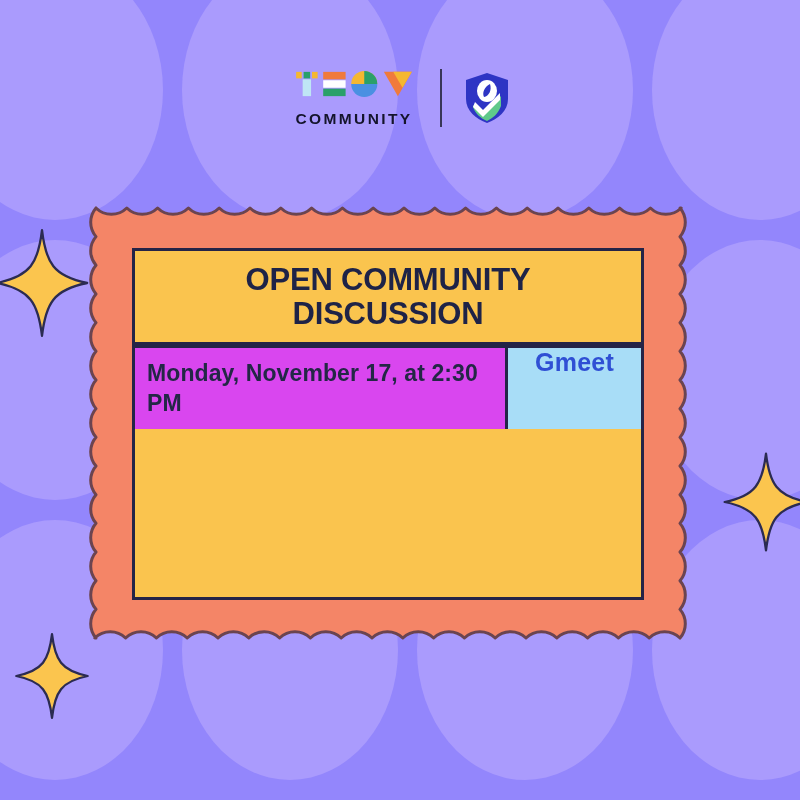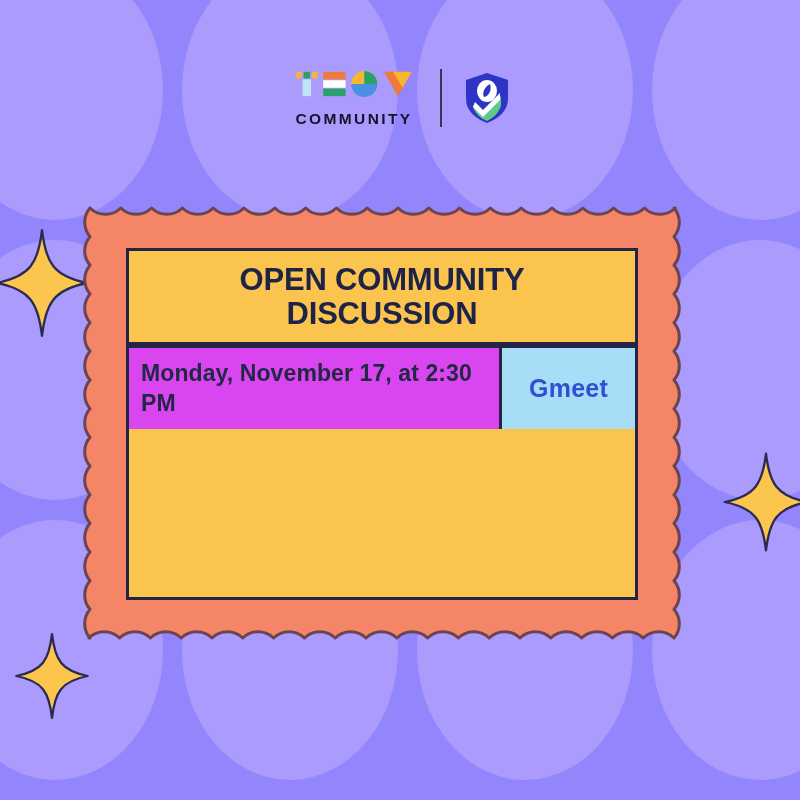--- a/index.html
+++ b/index.html
@@ -31,21 +31,21 @@
     font-family:"Liberation Sans", sans-serif;line-height:1;
   }
   #logo-divider{width:2px;height:58px;background:#2b2b45;opacity:.9;}
   #springverify-logo{display:flex;align-items:center;gap:10px;}
   #springverify-wordmark{
     font-size:30px;color:#2e35c4;letter-spacing:-.3px;
     font-family:"Liberation Sans", sans-serif;line-height:1;white-space:nowrap;
   }
   #springverify-wordmark .sv-bold{font-weight:bold;}
   
-  #stamp{position:absolute;left:68px;top:186px;width:628px;height:474px;}
+  #stamp{position:absolute;left:74px;top:186px;width:628px;height:474px;}
   #stamp-shape{position:absolute;inset:0;}
   
   #stamp-content{
     position:absolute;left:58px;top:62px;width:512px;height:352px;
     border:3px solid #242447;box-sizing:border-box;
     display:flex;flex-direction:column;background:#fac44e;
   }
   #panel-kicker{
     flex:0 0 94px;background:#fac44e;
     border-bottom:3px solid #242447;
@@ -74,21 +74,21 @@
     display:flex;align-items:center;
     padding:0 0 0 12px;box-sizing:border-box;justify-content:flex-end;
   }
   #panel-datetime-text{
     font-size:23px;font-weight:bold;color:#232746;line-height:1.3;
     letter-spacing:.1px;font-family:"Liberation Sans", sans-serif;
   }
   #panel-link{
     flex:0 0 136px;background:#a8ddf7;
     border-left:3px solid #242447;
-    display:flex;align-items:center;justify-content:center;
+    display:flex;align-items:flex-start;justify-content:center;
     box-sizing:border-box;
   }
   #panel-link-text{
     font-size:25px;font-weight:bold;color:#2f4fd4;
     letter-spacing:.2px;font-family:"Liberation Sans", sans-serif;
   }
 </style>
 </head>
 <body>
 

